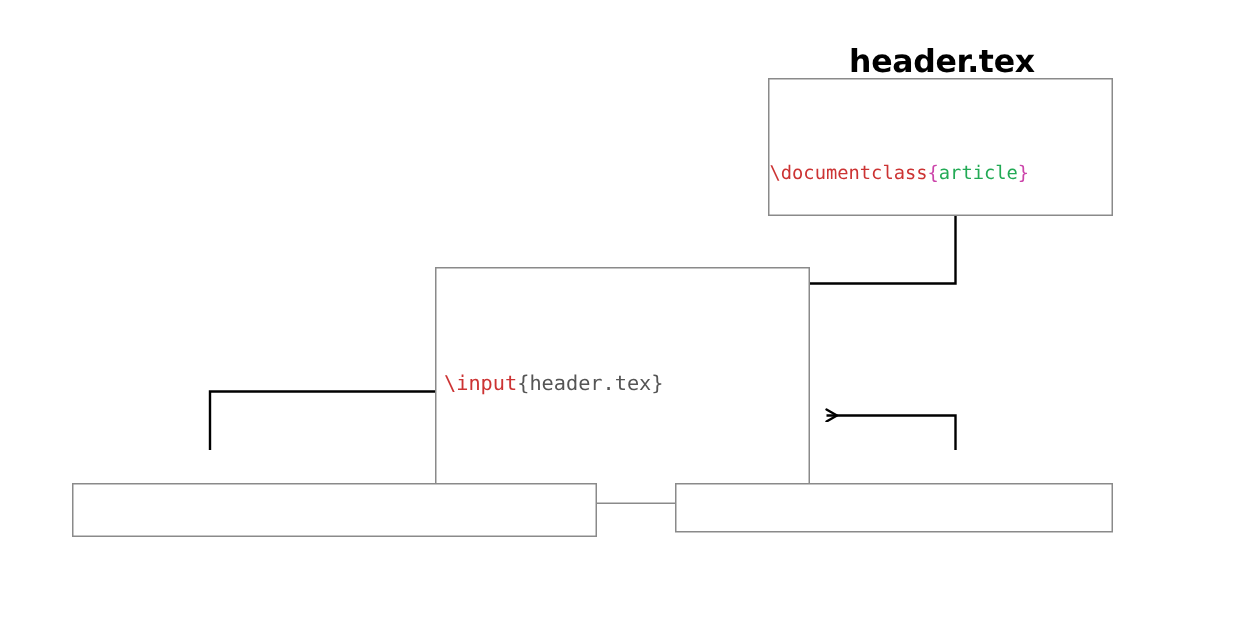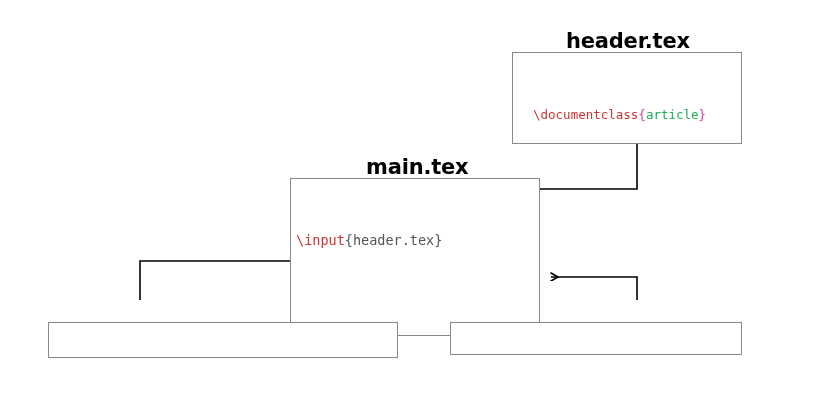--- a/index.html
+++ b/index.html
@@ -67,25 +67,25 @@
   .tok-bracket    { color: #777777; }
 
   
   #title-header      { left: 566px; top: 29px; }
   #title-main        { left: 366px; top: 155px; }
   #title-abschnitt1  { left: 58px;  top: 303px; }
   #title-abschnitt2  { left: 578px; top: 303px; }
 
   #box-header {
     left: 512px; top: 52px; width: 230px; height: 92px;
-    padding: 4px 20px; font-size: 12.5px;
+    padding: 4px 0; font-size: 12.5px;
   }
   #box-main {
     left: 290px; top: 178px; width: 250px; height: 158px;
-    padding: 0 5px; font-size: 13.5px;
+    padding: 16px 5px; font-size: 13.5px;
   }
   #box-abschnitt1 {
     left: 48px; top: 322px; width: 350px; height: 36px;
     padding: 3px 5px; font-size: 12.5px;
   }
   #box-abschnitt2 {
     left: 450px; top: 322px; width: 292px; height: 33px;
     padding: 3px 5px; font-size: 11px;
   }
 </style>
@@ -119,21 +119,20 @@
 
     
 
     
 
     
 
     
   </div>
 
-  <div class="file-title" id="title-main">main.tex</div>
 
   <div class="code-box" id="box-main">
 
     <div class="code-line"><span></span><span class="tok-cmd-red">\input</span><span class="tok-plain">{</span><span class="tok-plain">header.tex</span><span class="tok-plain">}</span></div>
 
     
 
     
 
     

